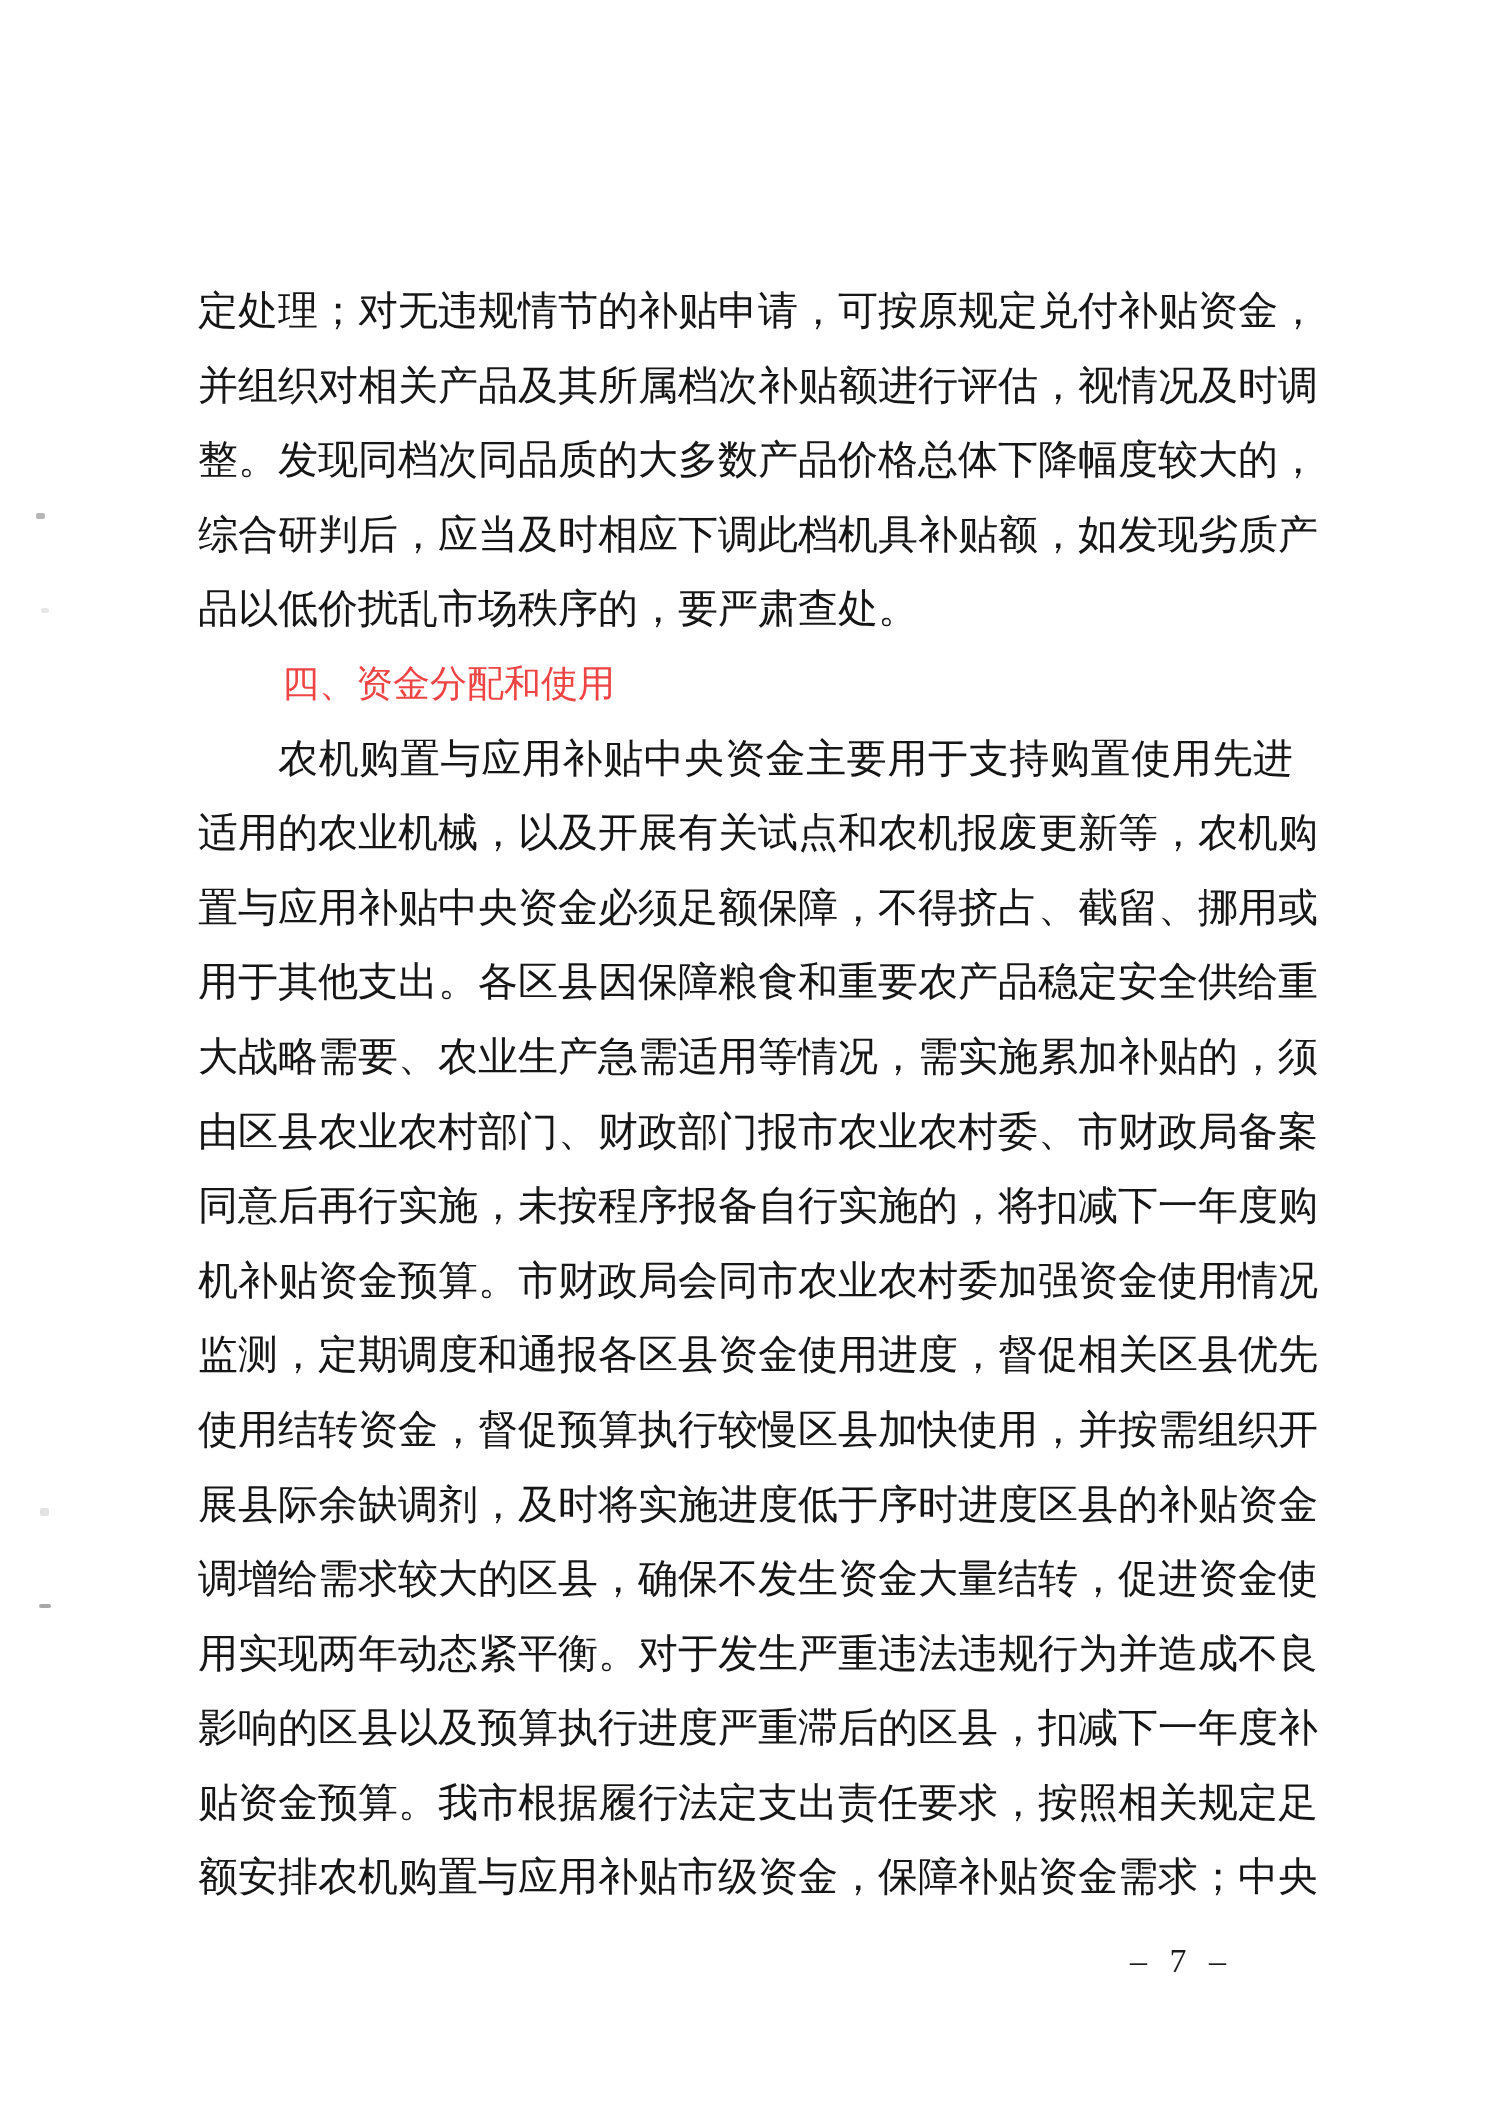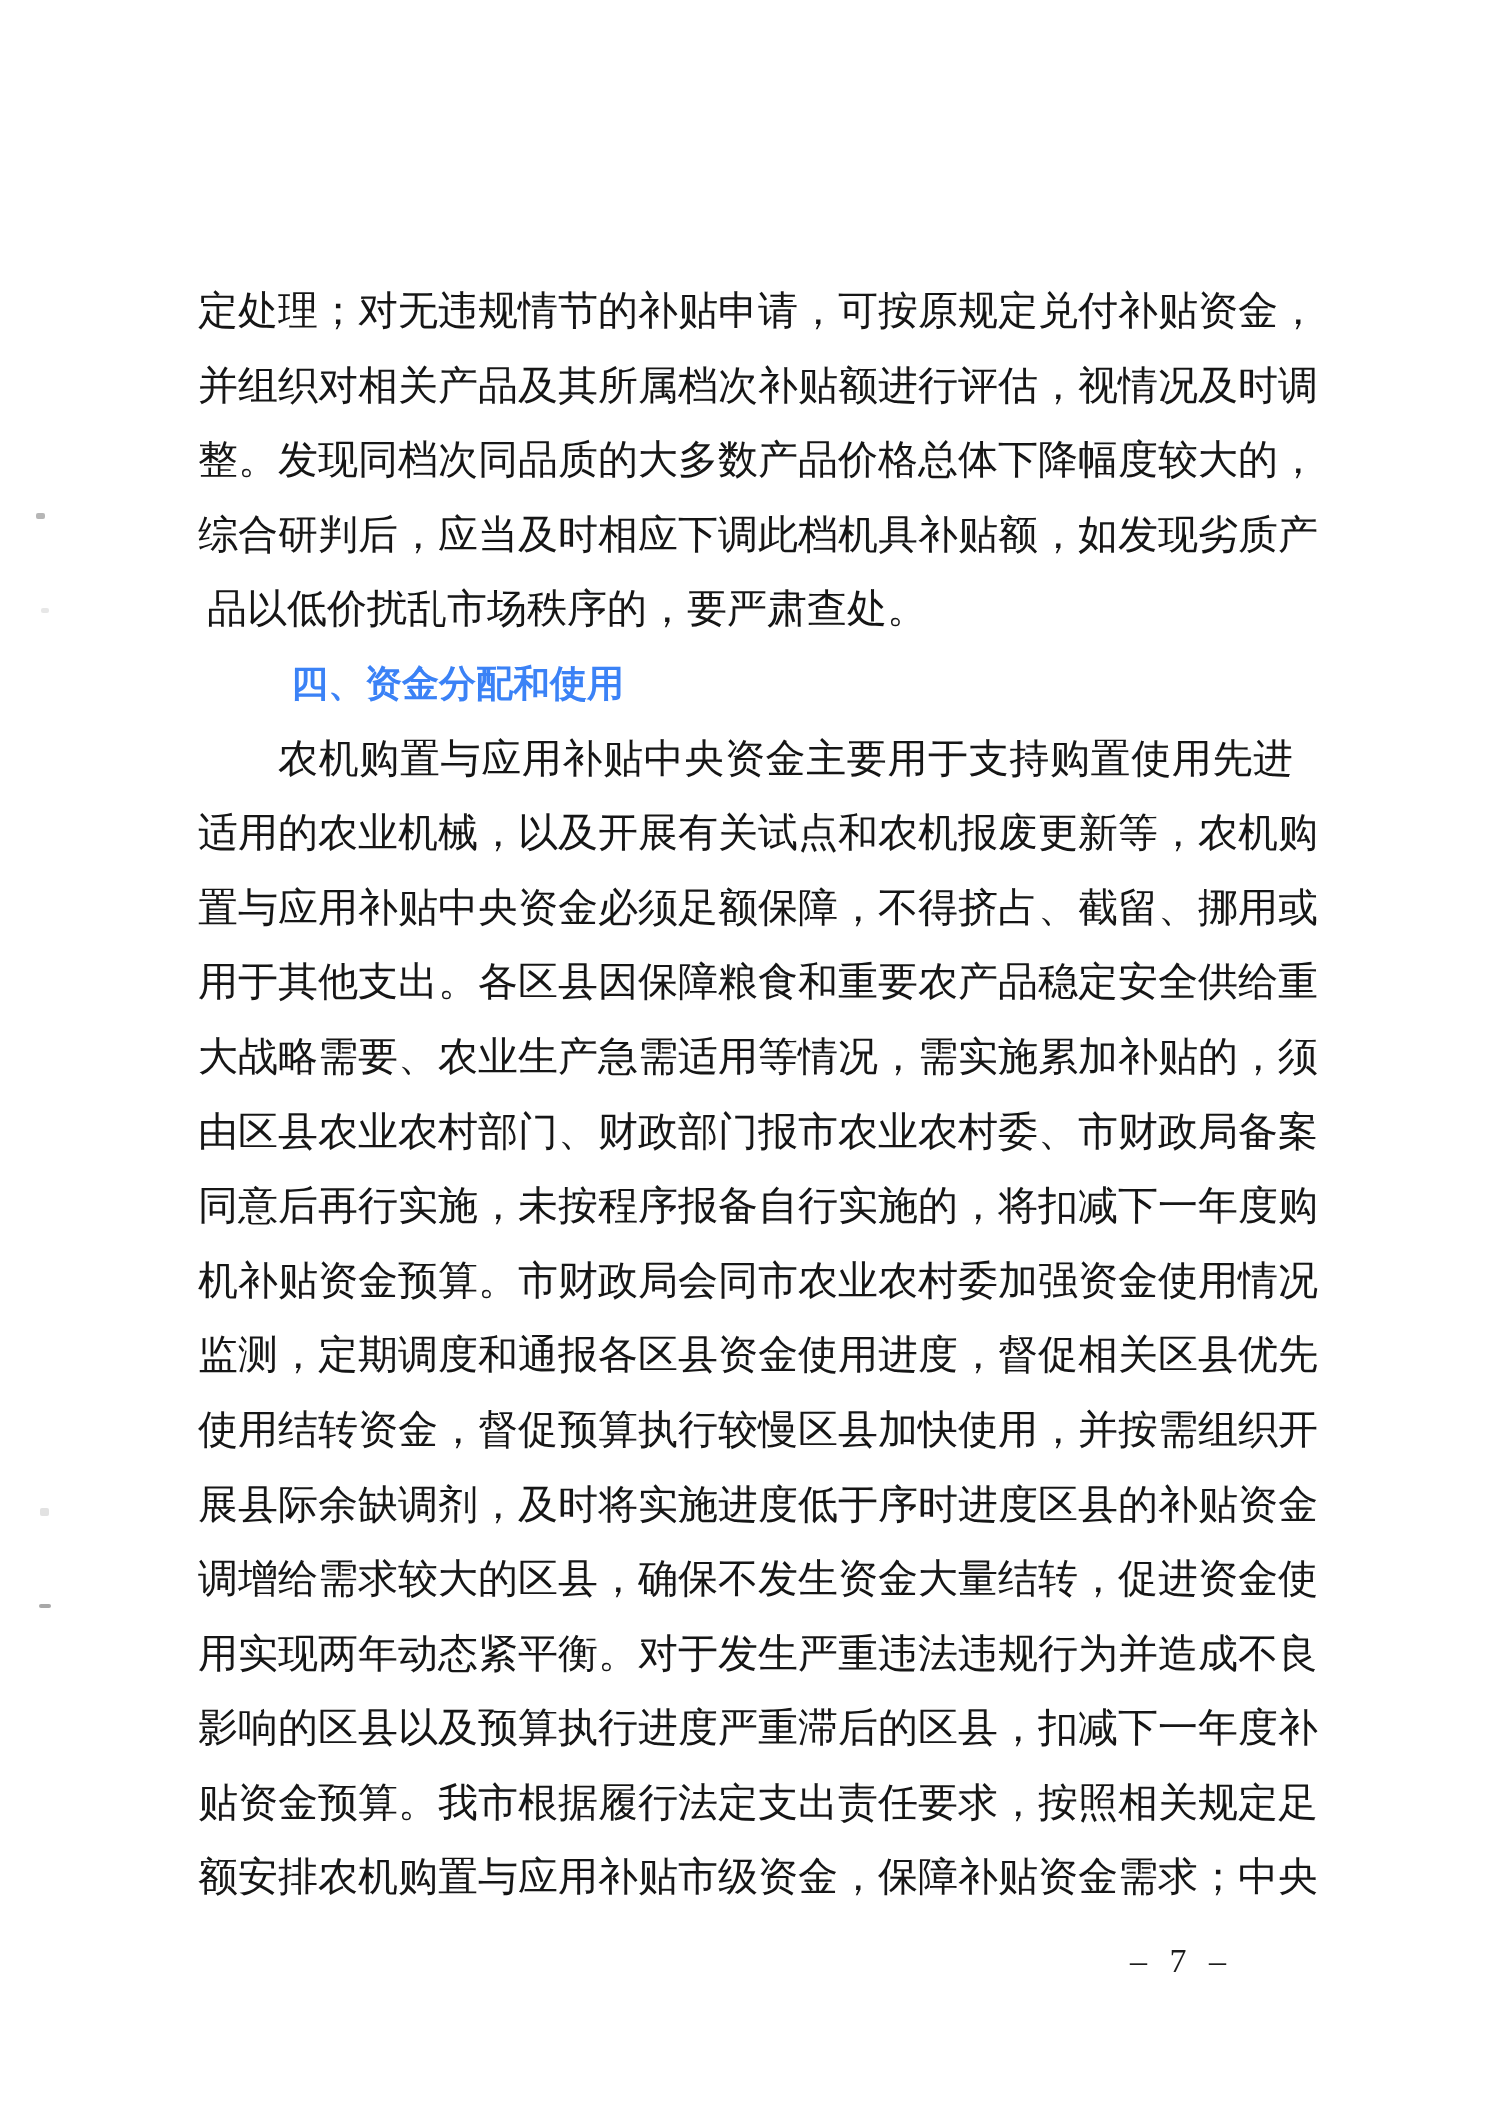--- a/index.html
+++ b/index.html
@@ -35,27 +35,26 @@
   
   .spread {
     display: flex;
     justify-content: space-between;
     align-items: center;
   }
   .spread span { display: inline-block; }
   .plain {
     display: flex;
     align-items: center;
-    margin-left: 9px;
   }
   .heading {
     font-family: "Liberation Sans", "DejaVu Sans", sans-serif;
-    font-weight: 700;
+    font-weight: 400;
     font-size: 37px;
-    color: #3b82f6;
+    color: #ef4444;
   }
   .ind-h { padding-left: 84px; }   
   .ind-p { padding-left: 80px; }   
   .pagenum {
     position: absolute;
     left: 1130px;
     top: 1941px;
     height: 40px;
     display: flex;
     align-items: center;

